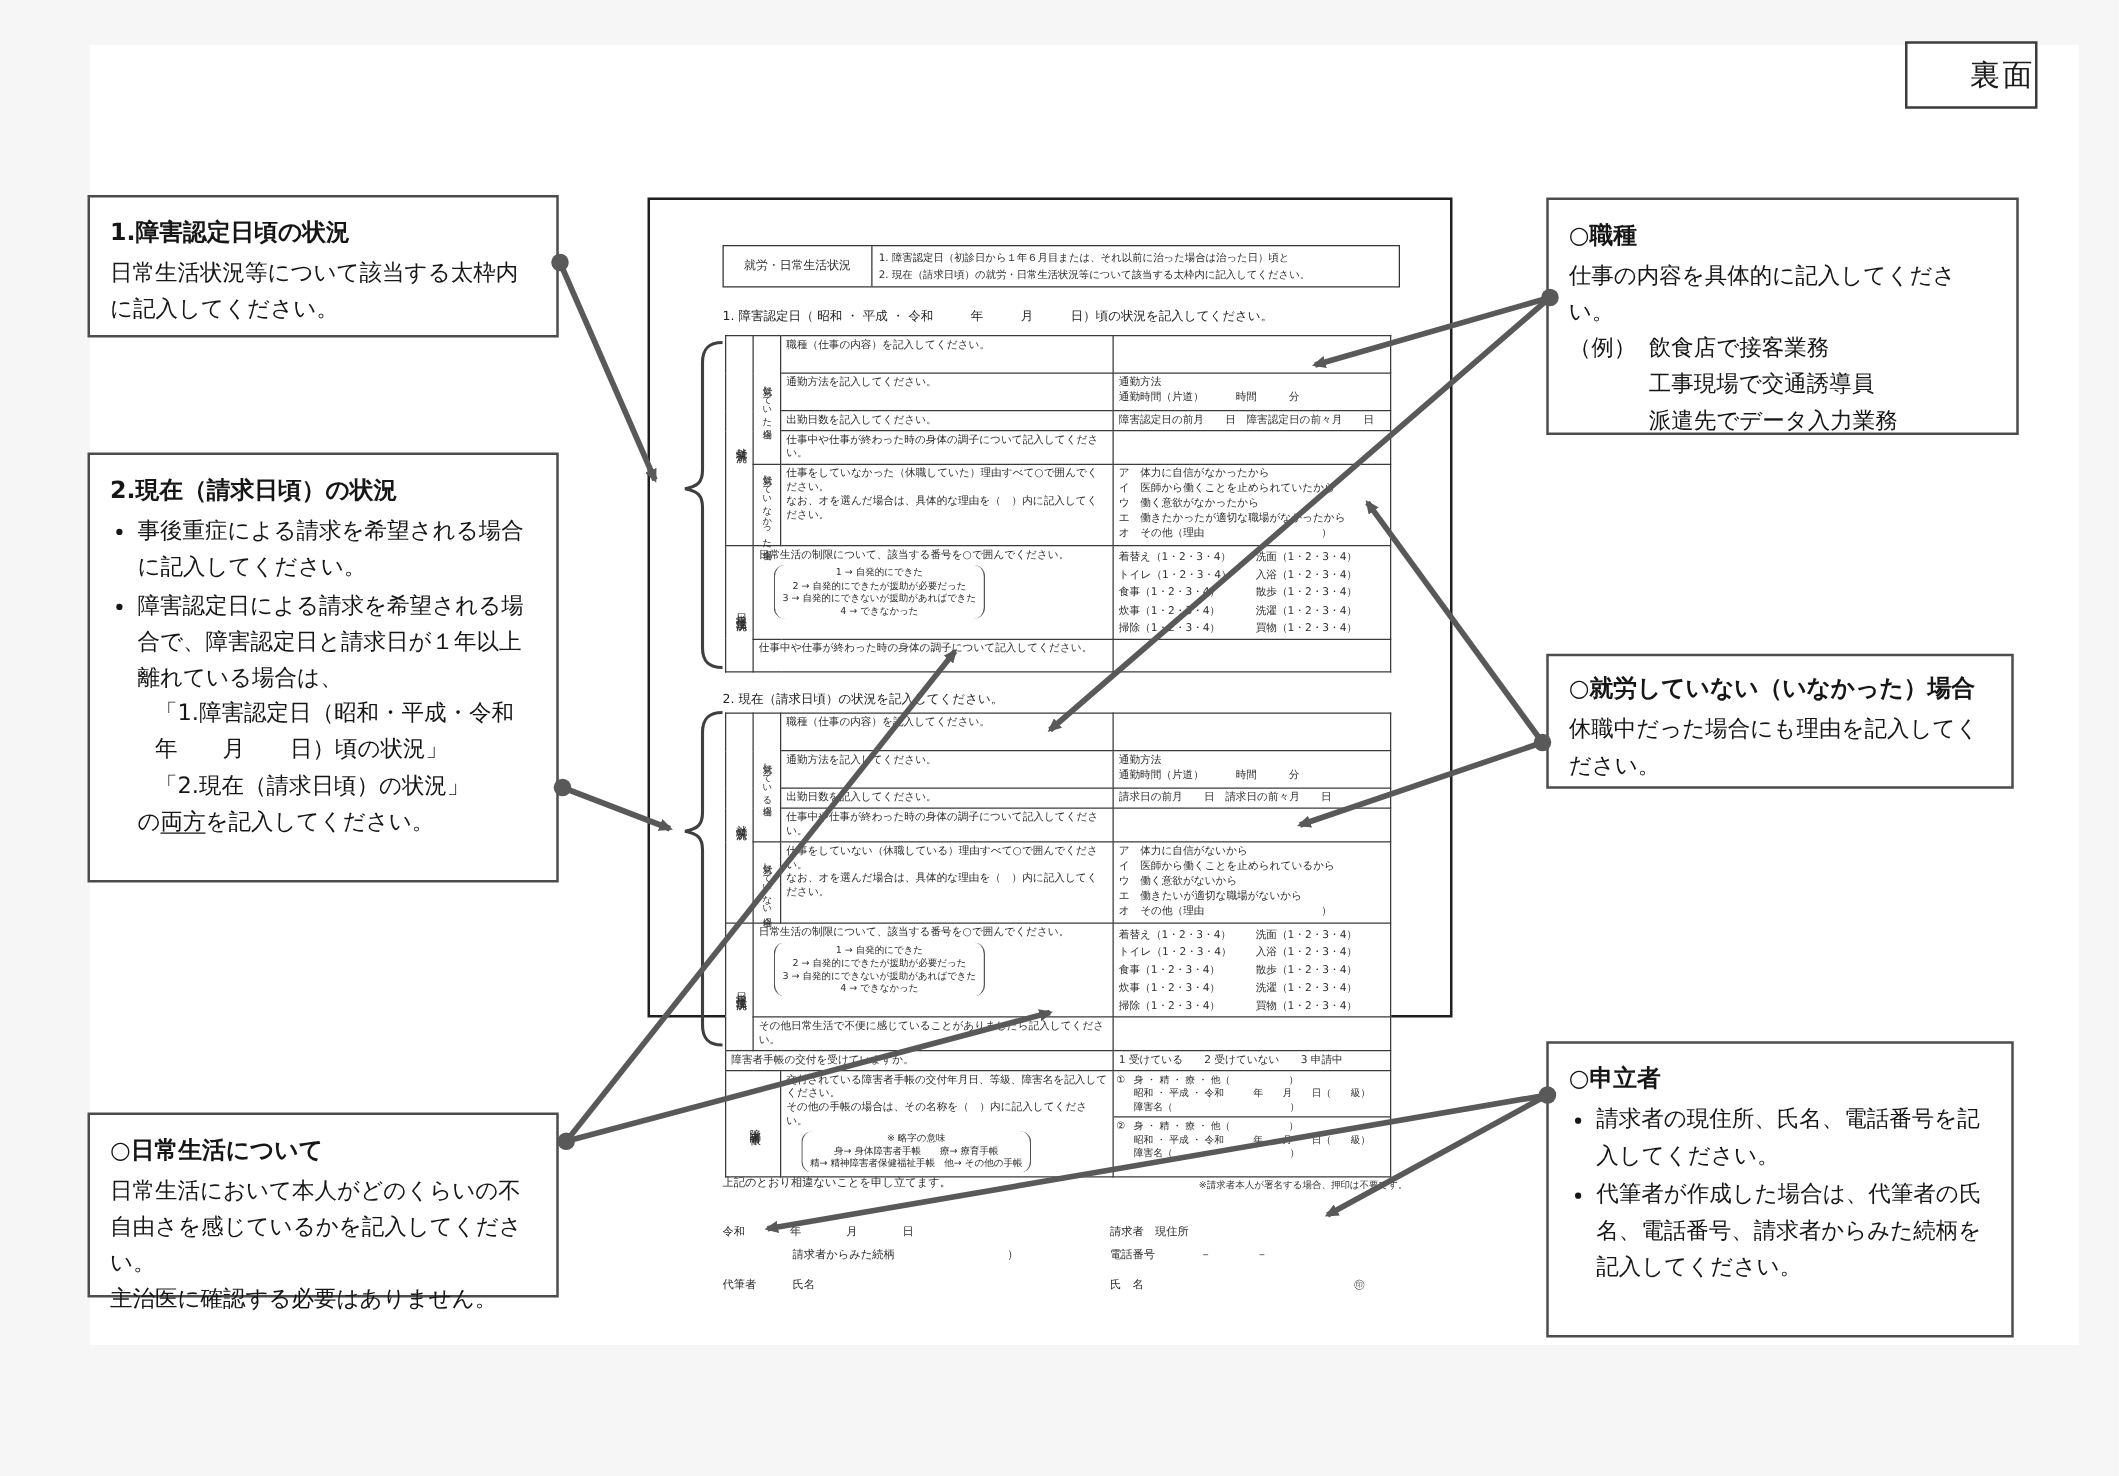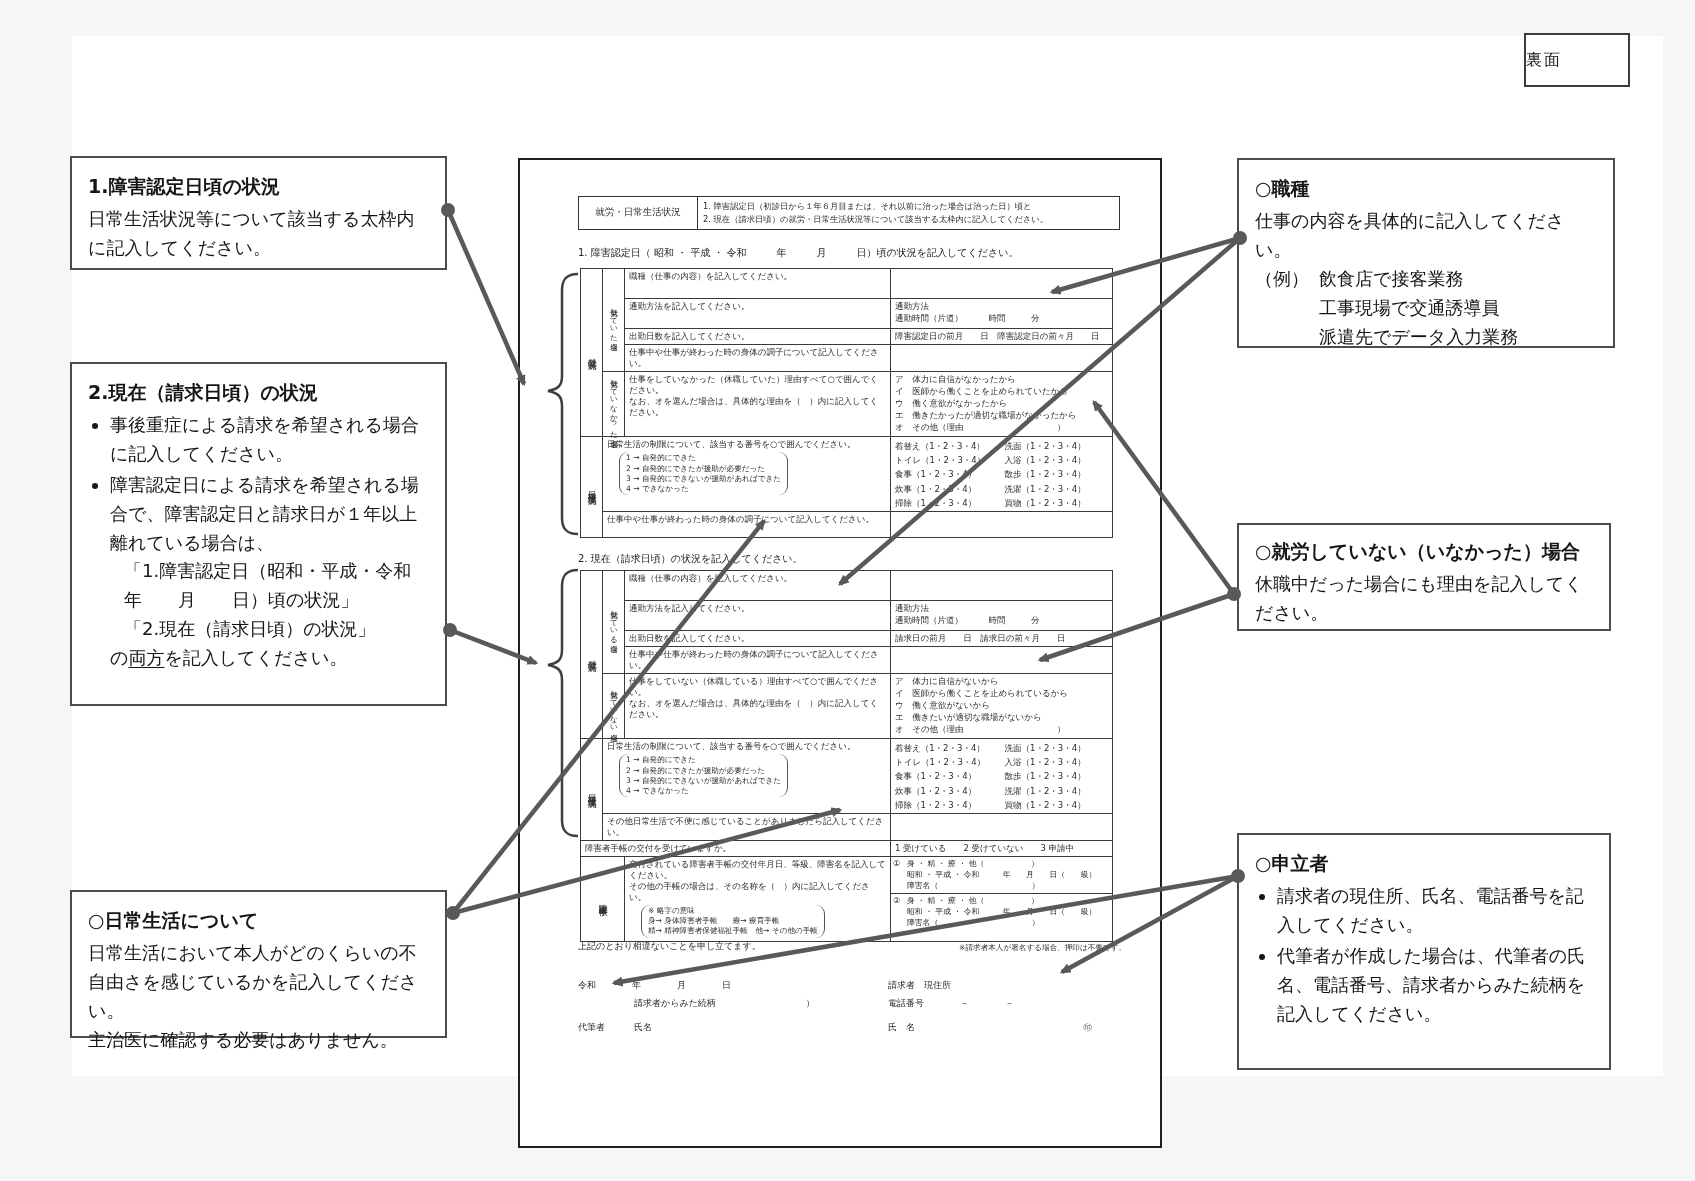--- a/index.html
+++ b/index.html
@@ -9,22 +9,22 @@
     font-family:"DejaVu Sans","Liberation Sans",sans-serif;
     color:#1c1c1c;
     -webkit-font-smoothing:antialiased;
   }
   .page{position:absolute;left:72px;top:36px;width:1591px;height:1040px;background:#ffffff;}
 
   
   .back-label{
     position:absolute;left:1524px;top:33px;width:102px;height:50px;
     background:#fff;border:2px solid #3c3c3c;
-    display:flex;align-items:center;justify-content:flex-start;
-    font-size:16px;letter-spacing:2px;
+    display:flex;align-items:center;justify-content:flex-end;
+    font-size:24px;letter-spacing:2px;
   }
 
   
   .callout{
     position:absolute;background:#fff;border:2px solid #4c4c4c;
     padding:13px 16px;font-size:18px;line-height:1.6;color:#161616;
     box-sizing:border-box;
   }
   .callout .title{font-weight:bold;font-size:19px;margin-bottom:4px;}
   .callout ul{margin:2px 0 0 0;padding-left:22px;}
@@ -37,42 +37,42 @@
 
   #box1{left:70px;top:156px;width:377px;height:114px;}
   #box2{left:70px;top:362px;width:377px;height:344px;}
   #box3{left:70px;top:890px;width:377px;height:148px;}
   #boxR1{left:1237px;top:158px;width:378px;height:190px;}
   #boxR2{left:1237px;top:523px;width:374px;height:108px;padding-top:11px;}
   #boxR3{left:1237px;top:833px;width:374px;height:237px;}
 
   
   .form{
-    position:absolute;left:518px;top:158px;width:644px;height:990px;
+    position:absolute;left:518px;top:158px;width:644px;height:656px;
     background:#fff;border:2px solid #1f1f1f;box-sizing:border-box;
     color:#2b2b2b;
   }
   .fh{position:absolute;left:58px;top:36px;width:542px;display:flex;border:1.5px solid #333;box-sizing:border-box;}
   .fh-label{flex:0 0 112px;border-right:1.5px solid #333;display:flex;align-items:center;justify-content:center;font-size:9.5px;padding:3px;text-align:center;}
   .fh-body{flex:1;padding:3px 5px;font-size:8.3px;line-height:1.55;}
   .caption{position:absolute;left:58px;font-size:10px;color:#222;}
   #cap1{top:86px;}
   #cap2{top:392px;}
 
   .formtbl{position:absolute;left:60px;border-collapse:collapse;table-layout:fixed;width:532px;background:#fff;}
   #tbl1{top:108px;}
   #tbl2{top:410px;}
   .formtbl td{border:1px solid #3a3a3a;padding:2px 4px;font-size:8.5px;line-height:1.3;vertical-align:top;box-sizing:border-box;}
   .formtbl{border:1.5px solid #222;}
   td.vlab{writing-mode:vertical-rl;text-orientation:upright;text-align:center;padding:2px 1px;font-size:9px;letter-spacing:1px;vertical-align:middle;}
   td.vlab2{writing-mode:vertical-rl;text-orientation:upright;text-align:center;padding:2px 0;font-size:7.5px;vertical-align:middle;}
   td.acell{vertical-align:top;}
   .line{margin-bottom:1px;}
   .paren{border-left:1.5px solid #555;border-right:1.5px solid #555;border-radius:9px;padding:1px 6px;margin:2px 0 1px 12px;width:max-content;max-width:95%;}
-  .paren div{font-size:7.6px;line-height:1.35;}
+  .paren div{font-size:7.6px;line-height:1.35;text-align:center;}
   .daily-grid{display:grid;grid-template-columns:1fr 1fr;column-gap:6px;row-gap:3px;padding-top:2px;}
   .daily-it{white-space:nowrap;}
   .techo-sub{display:flex;border-bottom:1px solid #3a3a3a;padding:2px 2px;}
   .techo-sub:last-child{border-bottom:none;}
   .techo-no{flex:0 0 14px;font-size:8px;}
   .techo-lines{flex:1;}
   .techo-lines div{font-size:7.8px;line-height:1.4;} .h30{height:30px;} .h14{height:14px;} .h26{height:26px;}
 
   .ffoot{position:absolute;left:58px;top:780px;width:548px;font-size:9px;}
   .ffoot-row1{display:flex;justify-content:space-between;align-items:flex-end;}

